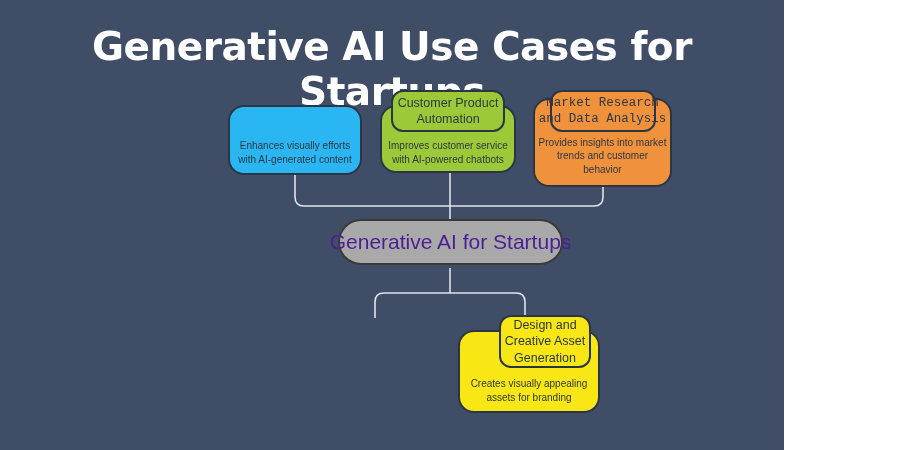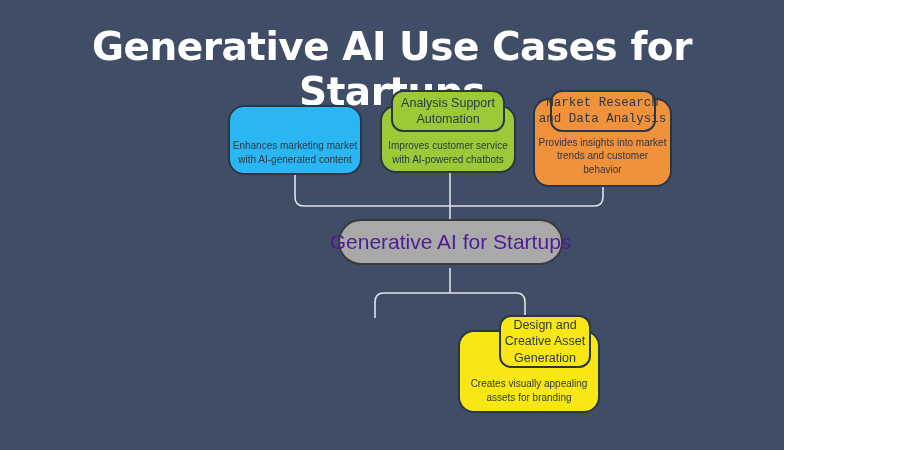--- a/index.html
+++ b/index.html
@@ -53,32 +53,32 @@
 
   <svg class="connectors" viewBox="0 0 900 450" aria-hidden="true">
     <path d="M295 170 V197 Q295 206 304 206 H594 Q603 206 603 197 V182"></path>
     <path d="M450 168 V230"></path>
     <path d="M450 268 V293"></path>
     <path d="M375 318 V302 Q375 293 384 293 H516 Q525 293 525 302 V318"></path>
   </svg>
 
   <div class="node node--marketing">
     <div class="box">
-      <div class="desc">Enhances marketing market
+      <div class="desc">Enhances visually efforts
 with AI-generated content</div>
     </div>
   </div>
 
   <div class="node node--support">
     <div class="box">
       <div class="desc">Improves customer service
 with AI-powered chatbots</div>
     </div>
     <div class="head">
-      <span>Analysis Support
+      <span>Customer Product
 Automation</span>
     </div>
   </div>
 
   <div class="node node--research">
     <div class="box">
       <div class="desc">Provides insights into market
 trends and customer
 behavior</div>
     </div>

